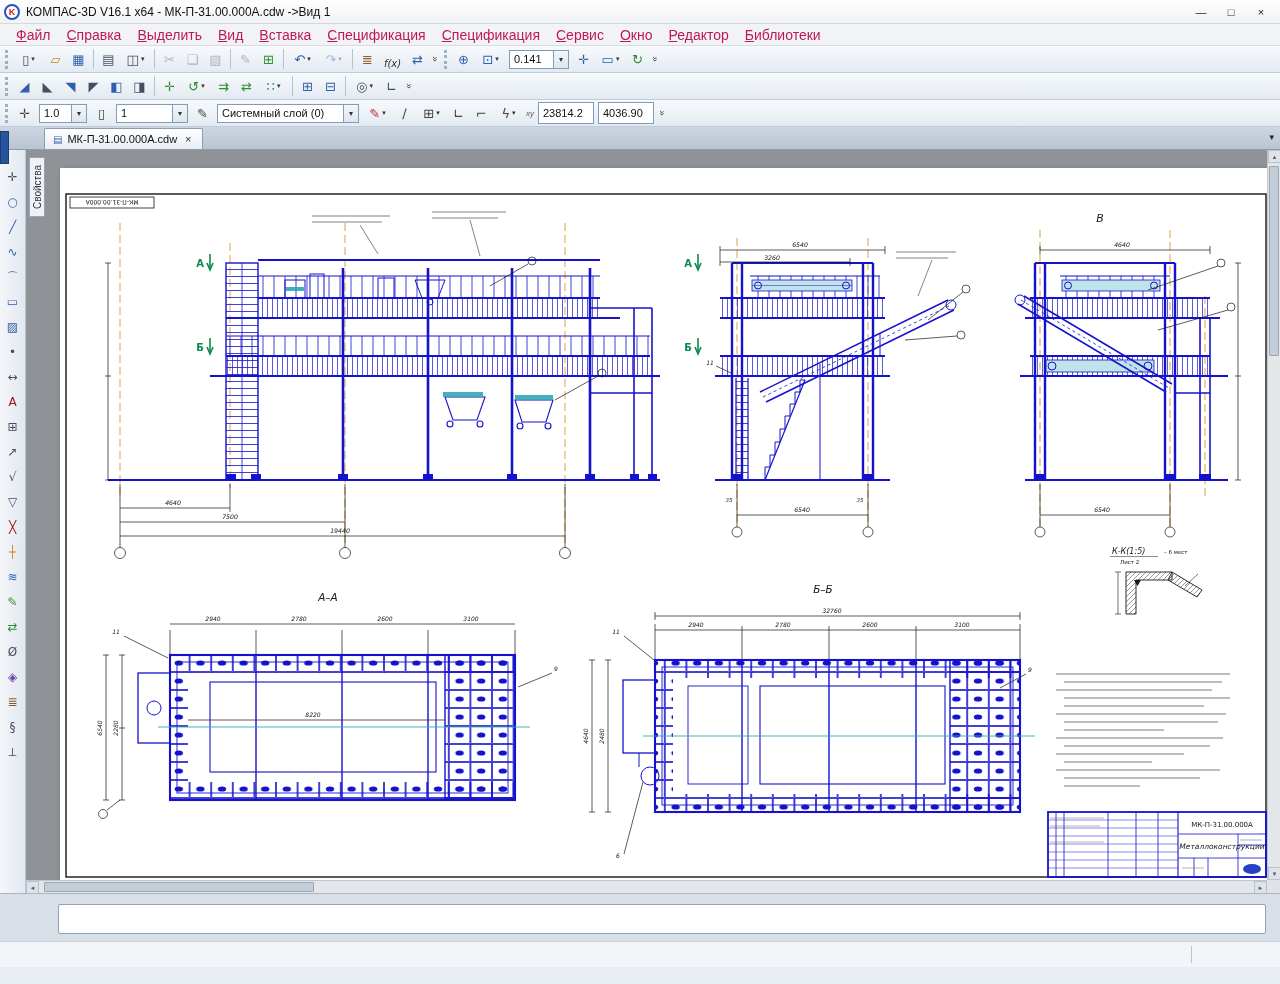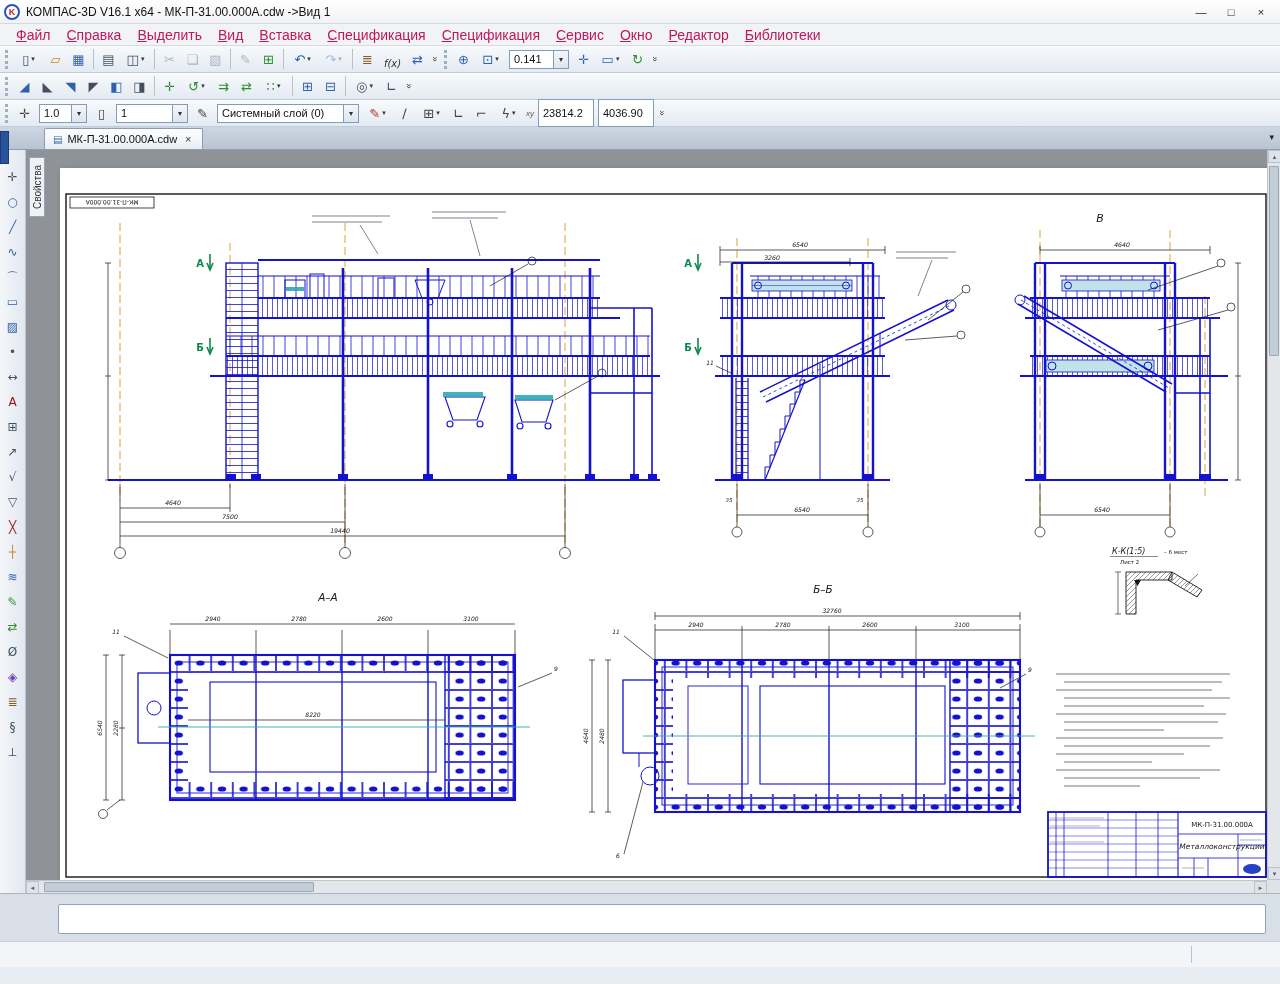--- a/index.html
+++ b/index.html
@@ -31,21 +31,21 @@
   .tbtn.fx { font-size:10px; font-style:italic; width:27px; }
   .tbtn.red { color:#c03030; }
   .tb-sep { width:1px; height:20px; background:#b6c2d0; margin:0 3px; }
   .tb-handle { width:3px; height:19px; border-left:3px dotted #9fb0c4; margin:0 5px 0 3px; }
   .tb-chev { transform:rotate(90deg); font-size:9px; color:#333; width:12px; text-align:center; }
 
   .combo { display:inline-flex; align-items:center; border:1px solid #7f9db9; background:#fff; height:19px; margin:0 3px; }
   .combo-val { padding:0 4px; font-size:11px; color:#111; white-space:nowrap; overflow:hidden; flex:1; }
   .combo-btn { width:15px; height:100%; background:linear-gradient(#f4f7fb,#dde5ee); border-left:1px solid #7f9db9; font-size:8px; display:flex; align-items:center; justify-content:center; color:#333; }
   .w-zoom { width:60px; } .w-step { width:48px; } .w-view { width:72px; } .w-layer { width:142px; }
-  .field { border:1px solid #7f9db9; background:#fff; height:28px; font-size:11px; color:#111; padding:0 4px; display:flex; align-items:center; min-width:56px; margin:0 2px; }
+  .field { border:1px solid #7f9db9; background:#fff; height:22px; font-size:11px; color:#111; padding:0 4px; display:flex; align-items:center; min-width:56px; margin:0 2px; }
   .xy-ico { font-size:8px; color:#555; margin:0 2px; font-style:italic; }
 
   
   .tabbar { position:absolute; top:127px; left:0; right:0; height:23px; background:linear-gradient(#cdd6e2,#b9c4d3); border-bottom:1px solid #8e9cb0; display:flex; align-items:flex-end; }
   .doc-tab { margin-left:44px; height:21px; background:linear-gradient(#ffffff,#e9eef5); border:1px solid #8e9cb0; border-bottom:none; border-radius:2px 2px 0 0; display:flex; align-items:center; gap:5px; padding:0 8px; font-size:11px; color:#111; }
   .tab-doc-icon { color:#3a62a8; font-size:10px; }
   .tab-close { font-size:11px; color:#333; width:12px; text-align:center; }
   .tab-list-btn { position:absolute; right:6px; top:5px; font-size:9px; color:#222; }
   .panel-grip { position:absolute; left:0; top:131px; width:9px; height:33px; background:#27549b; border:1px solid #1a3c74; z-index:30; }
 

